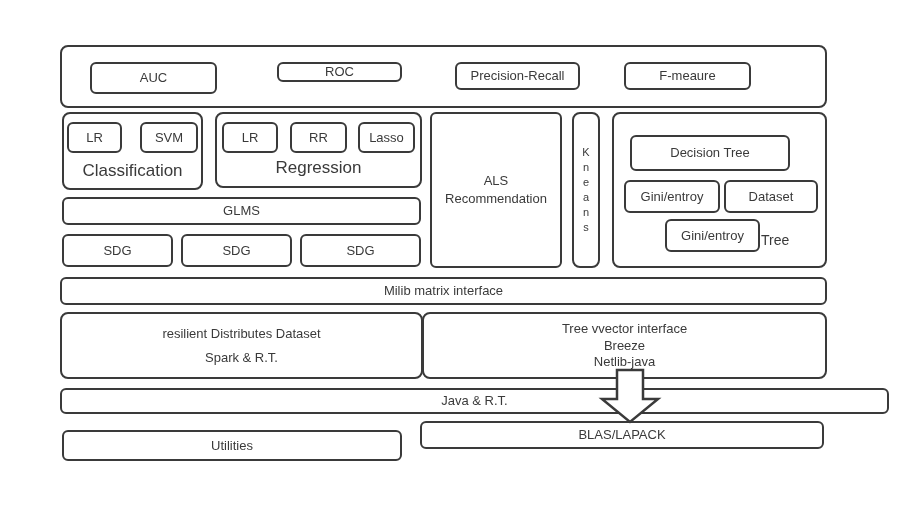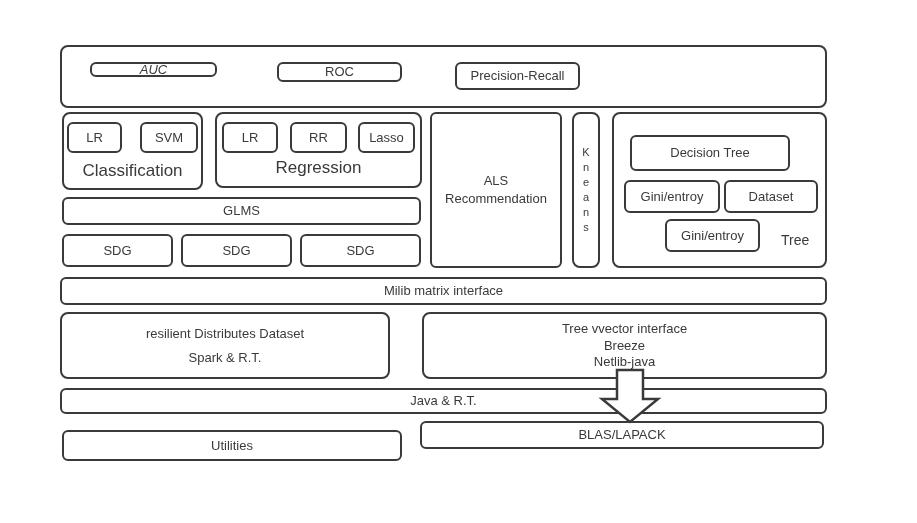--- a/index.html
+++ b/index.html
@@ -38,23 +38,24 @@
   }
   .kletters span{display:block;font-size:11px;line-height:15px;text-align:center;}
   .arrow-svg{position:absolute;z-index:10;}
 </style>
 </head>
 <body>
 
 <div class="canvas">
 
   <div class="box container" style="left:60px;top:45px;width:767px;height:63px;"></div>
-  <div class="box" style="left:90px;top:62px;width:127px;height:15px;font-style:italic;">AUC</div>
+  <div class="box" style="left:90px;top:62px;width:127px;height:32px;">AUC</div>
   <div class="box" style="left:277px;top:62px;width:125px;height:20px;">ROC</div>
   <div class="box" style="left:455px;top:62px;width:125px;height:28px;">Precision-Recall</div>
+  <div class="box" style="left:624px;top:62px;width:127px;height:28px;">F-meaure</div>
 
   <div class="box container" style="left:62px;top:112px;width:141px;height:78px;">
     <div class="group-label" style="bottom:7px;">Classification</div>
   </div>
   <div class="box" style="left:67px;top:122px;width:55px;height:31px;">LR</div>
   <div class="box" style="left:140px;top:122px;width:58px;height:31px;">SVM</div>
 
   <div class="box container" style="left:215px;top:112px;width:207px;height:76px;">
     <div class="group-label" style="bottom:8px;">Regression</div>
   </div>
@@ -80,36 +81,36 @@
     <span>a</span>
     <span>n</span>
     <span>s</span>
   </div>
 
   <div class="box container" style="left:612px;top:112px;width:215px;height:156px;"></div>
   <div class="box" style="left:630px;top:129px;width:160px;height:36px;margin-top:6px;">Decision Tree</div>
   <div class="box" style="left:624px;top:180px;width:96px;height:33px;">Gini/entroy</div>
   <div class="box" style="left:724px;top:180px;width:94px;height:33px;">Dataset</div>
   <div class="box" style="left:665px;top:219px;width:95px;height:33px;">Gini/entroy</div>
-  <div class="floating-label" style="left:761px;top:232px;margin-left:20px;">Tree</div>
+  <div class="floating-label" style="left:761px;top:232px;">Tree</div>
 
   <div class="box" style="left:60px;top:277px;width:767px;height:28px;">Milib matrix interface</div>
 
-  <div class="box stack container" style="left:60px;top:312px;width:330px;height:67px;gap:8px;">
+  <div class="box stack container" style="left:60px;top:312px;width:363px;height:67px;gap:8px;">
     <div>resilient Distributes Dataset</div>
     <div>Spark &amp; R.T.</div>
   </div>
 
   <div class="box stack container" style="left:422px;top:312px;width:405px;height:67px;gap:1px;">
     <div>Tree vvector interface</div>
     <div>Breeze</div>
     <div>Netlib-java</div>
   </div>
 
-  <div class="box" style="left:60px;top:388px;width:767px;height:26px;">Java &amp; R.T.</div>
+  <div class="box" style="left:60px;top:388px;width:829px;height:26px;">Java &amp; R.T.</div>
 
   <div class="box" style="left:62px;top:430px;width:340px;height:31px;">Utilities</div>
 
   <div class="box" style="left:420px;top:421px;width:404px;height:28px;">BLAS/LAPACK</div>
 
   <svg class="arrow-svg" style="left:595px;top:363px;" width="72" height="64" viewBox="0 0 72 64">
     <polygon points="22,7 22,36 7,36 35,59 63,36 48,36 48,7" fill="#ffffff" stroke="#3a3a3a" stroke-width="2.5" stroke-linejoin="miter"></polygon>
   </svg>
 
 </div>

